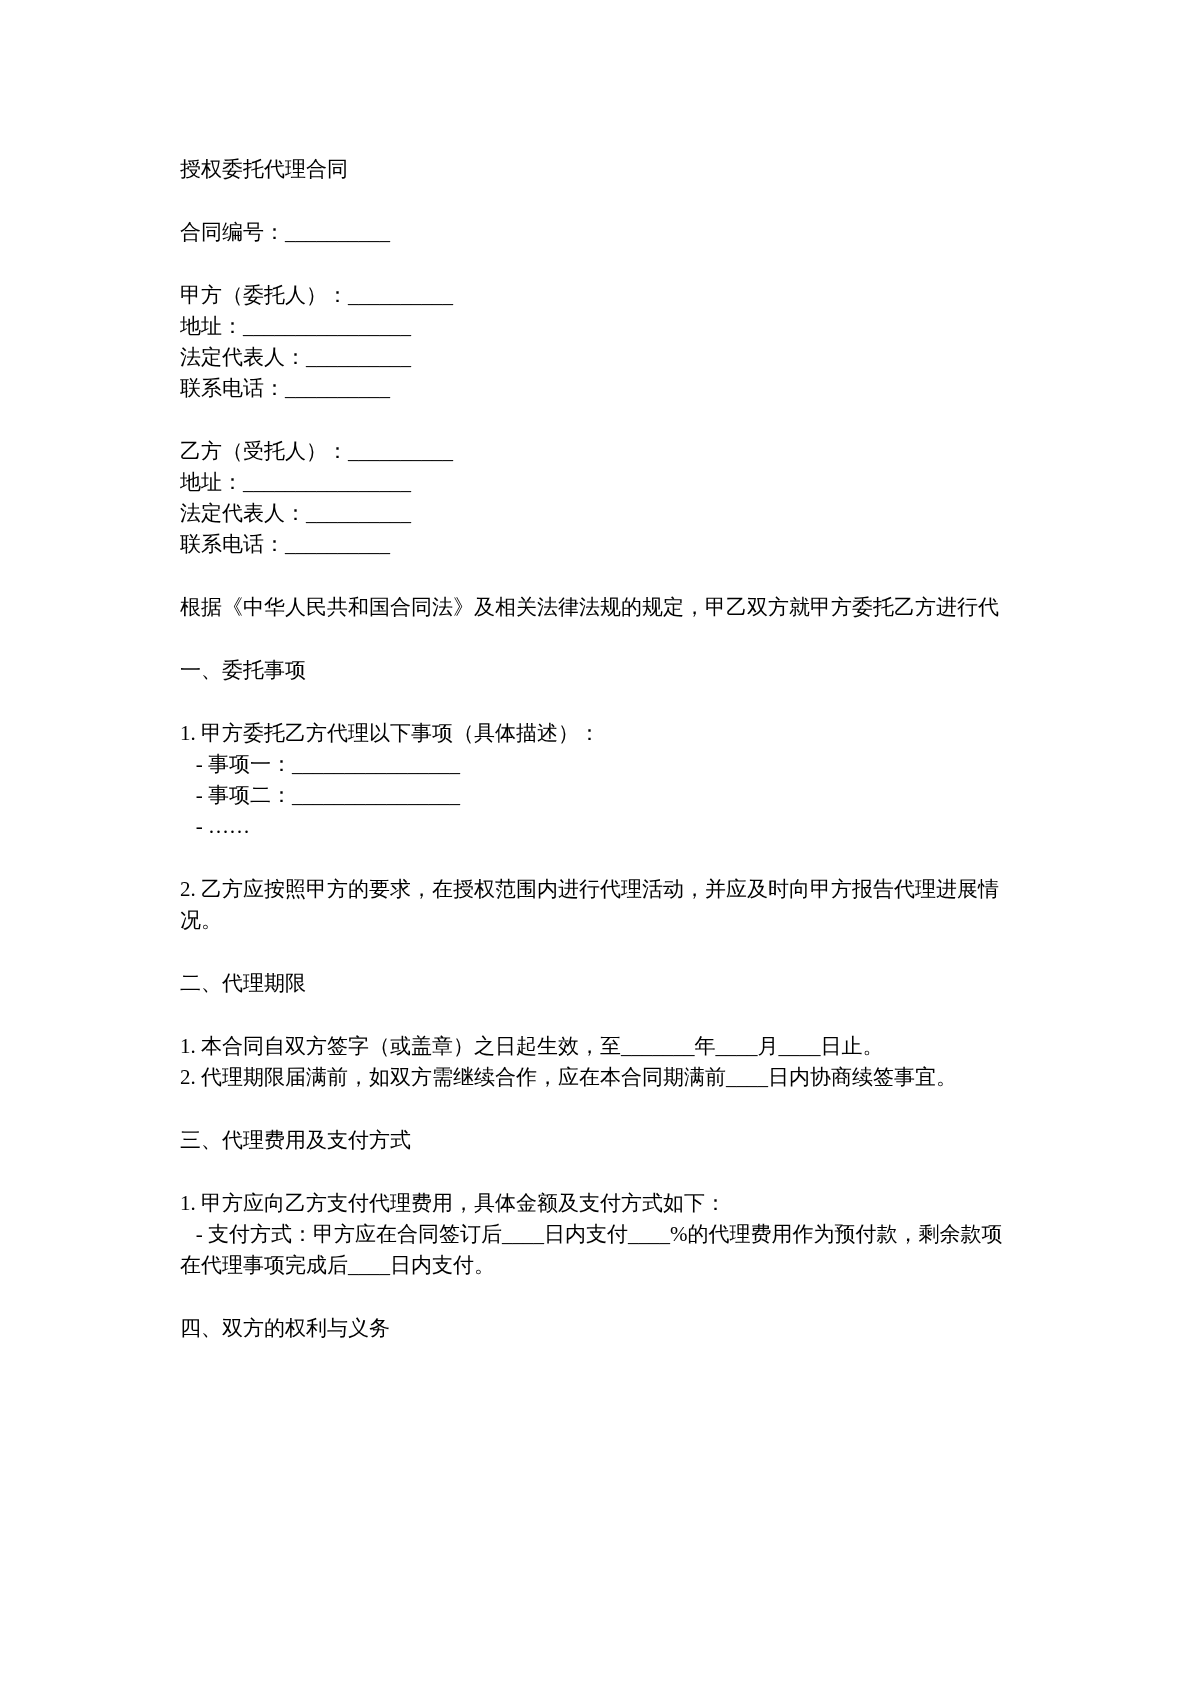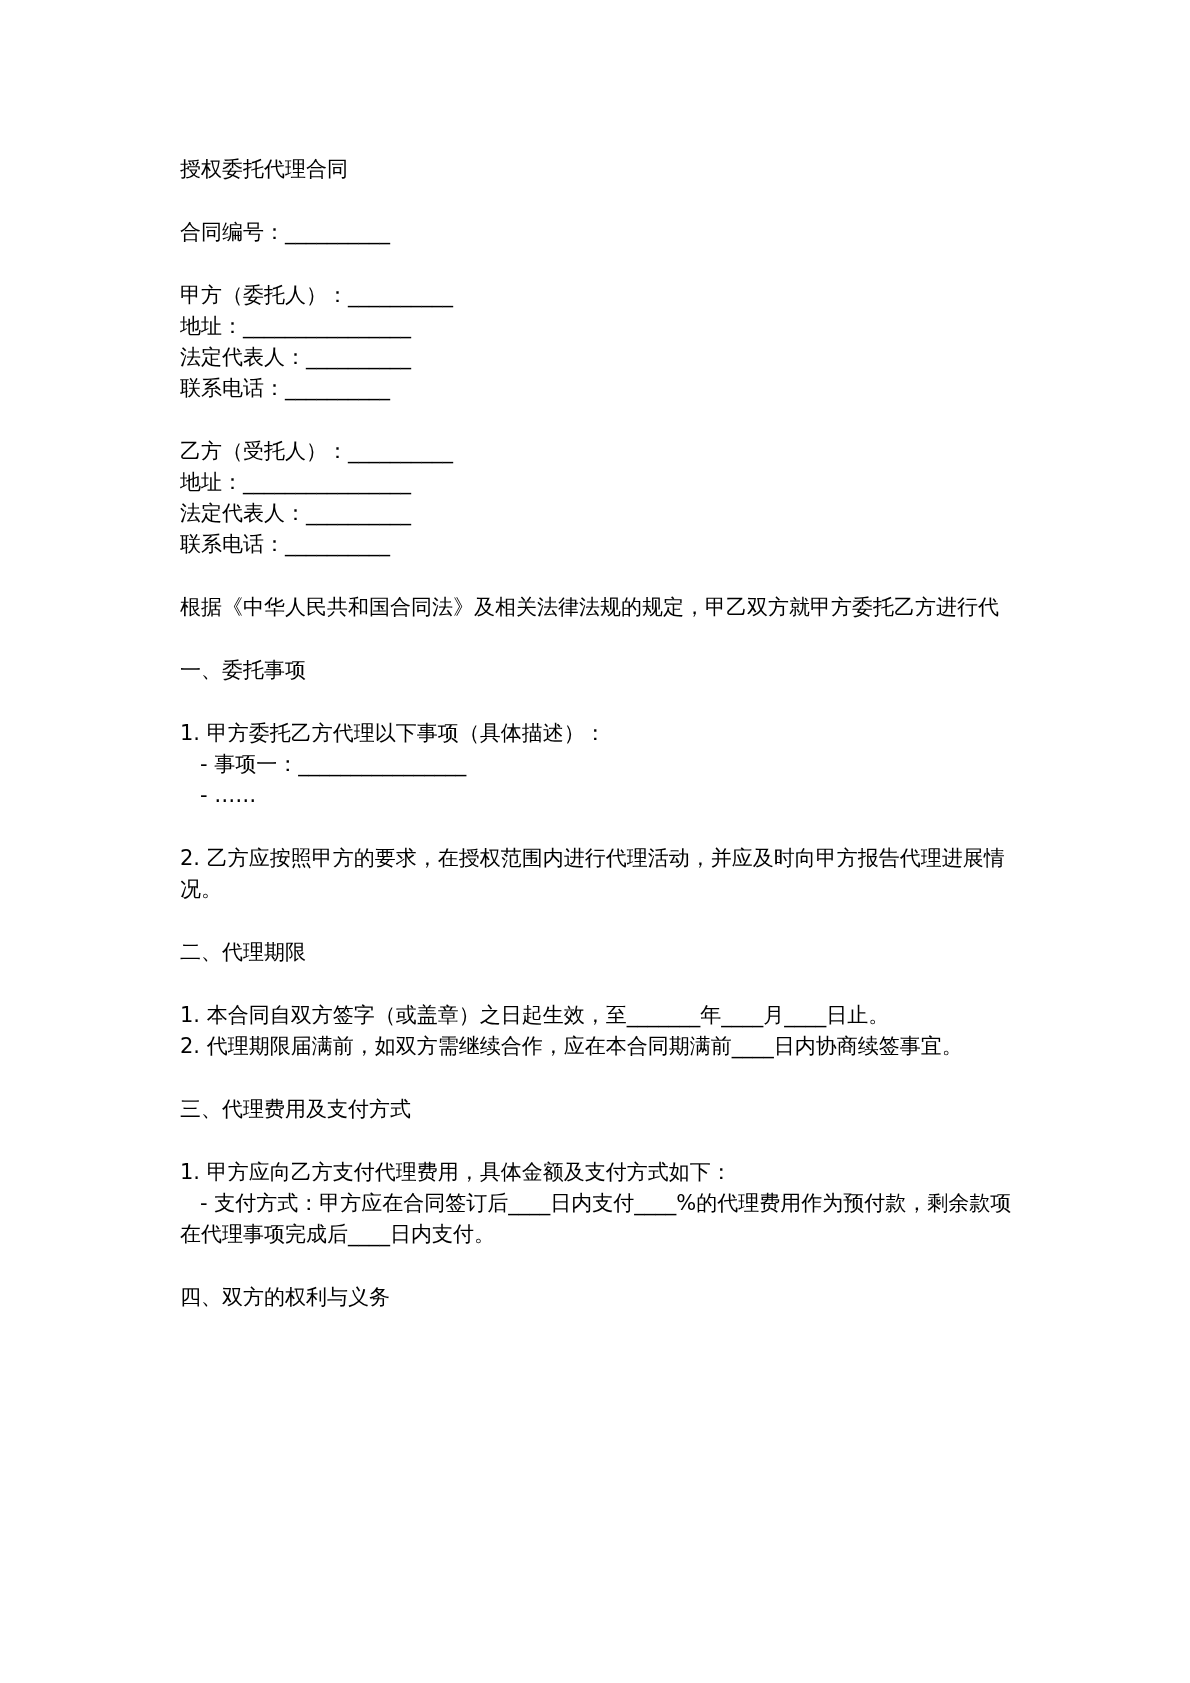--- a/index.html
+++ b/index.html
@@ -18,20 +18,21 @@
     font-family: "DejaVu Sans", "Liberation Sans", sans-serif;
     font-size: 21px;
     overflow: hidden;
   }
   .block {
     margin: 0 0 32px 0;
   }
   .line {
     line-height: 31px;
     white-space: pre;
+    font-family: Liberation Serif, serif;
   }
   .title-line {
     line-height: 31px;
     white-space: pre;
     font-weight: normal;
   }
 </style>
 </head>
 <body>
 
@@ -57,20 +58,21 @@
       </div>
       <div class="block">
         <div class="line">根据《中华人民共和国合同法》及相关法律法规的规定，甲乙双方就甲方委托乙方进行代</div>
       </div>
       <div class="block">
         <div class="line">一、委托事项</div>
       </div>
       <div class="block">
         <div class="line">1. 甲方委托乙方代理以下事项（具体描述）：</div>
         <div class="line">   - 事项一：________________</div>
+        <div class="line">   - 事项二：________________</div>
         <div class="line">   - ……</div>
       </div>
       <div class="block">
         <div class="line">2. 乙方应按照甲方的要求，在授权范围内进行代理活动，并应及时向甲方报告代理进展情</div>
         <div class="line">况。</div>
       </div>
       <div class="block">
         <div class="line">二、代理期限</div>
       </div>
       <div class="block">

